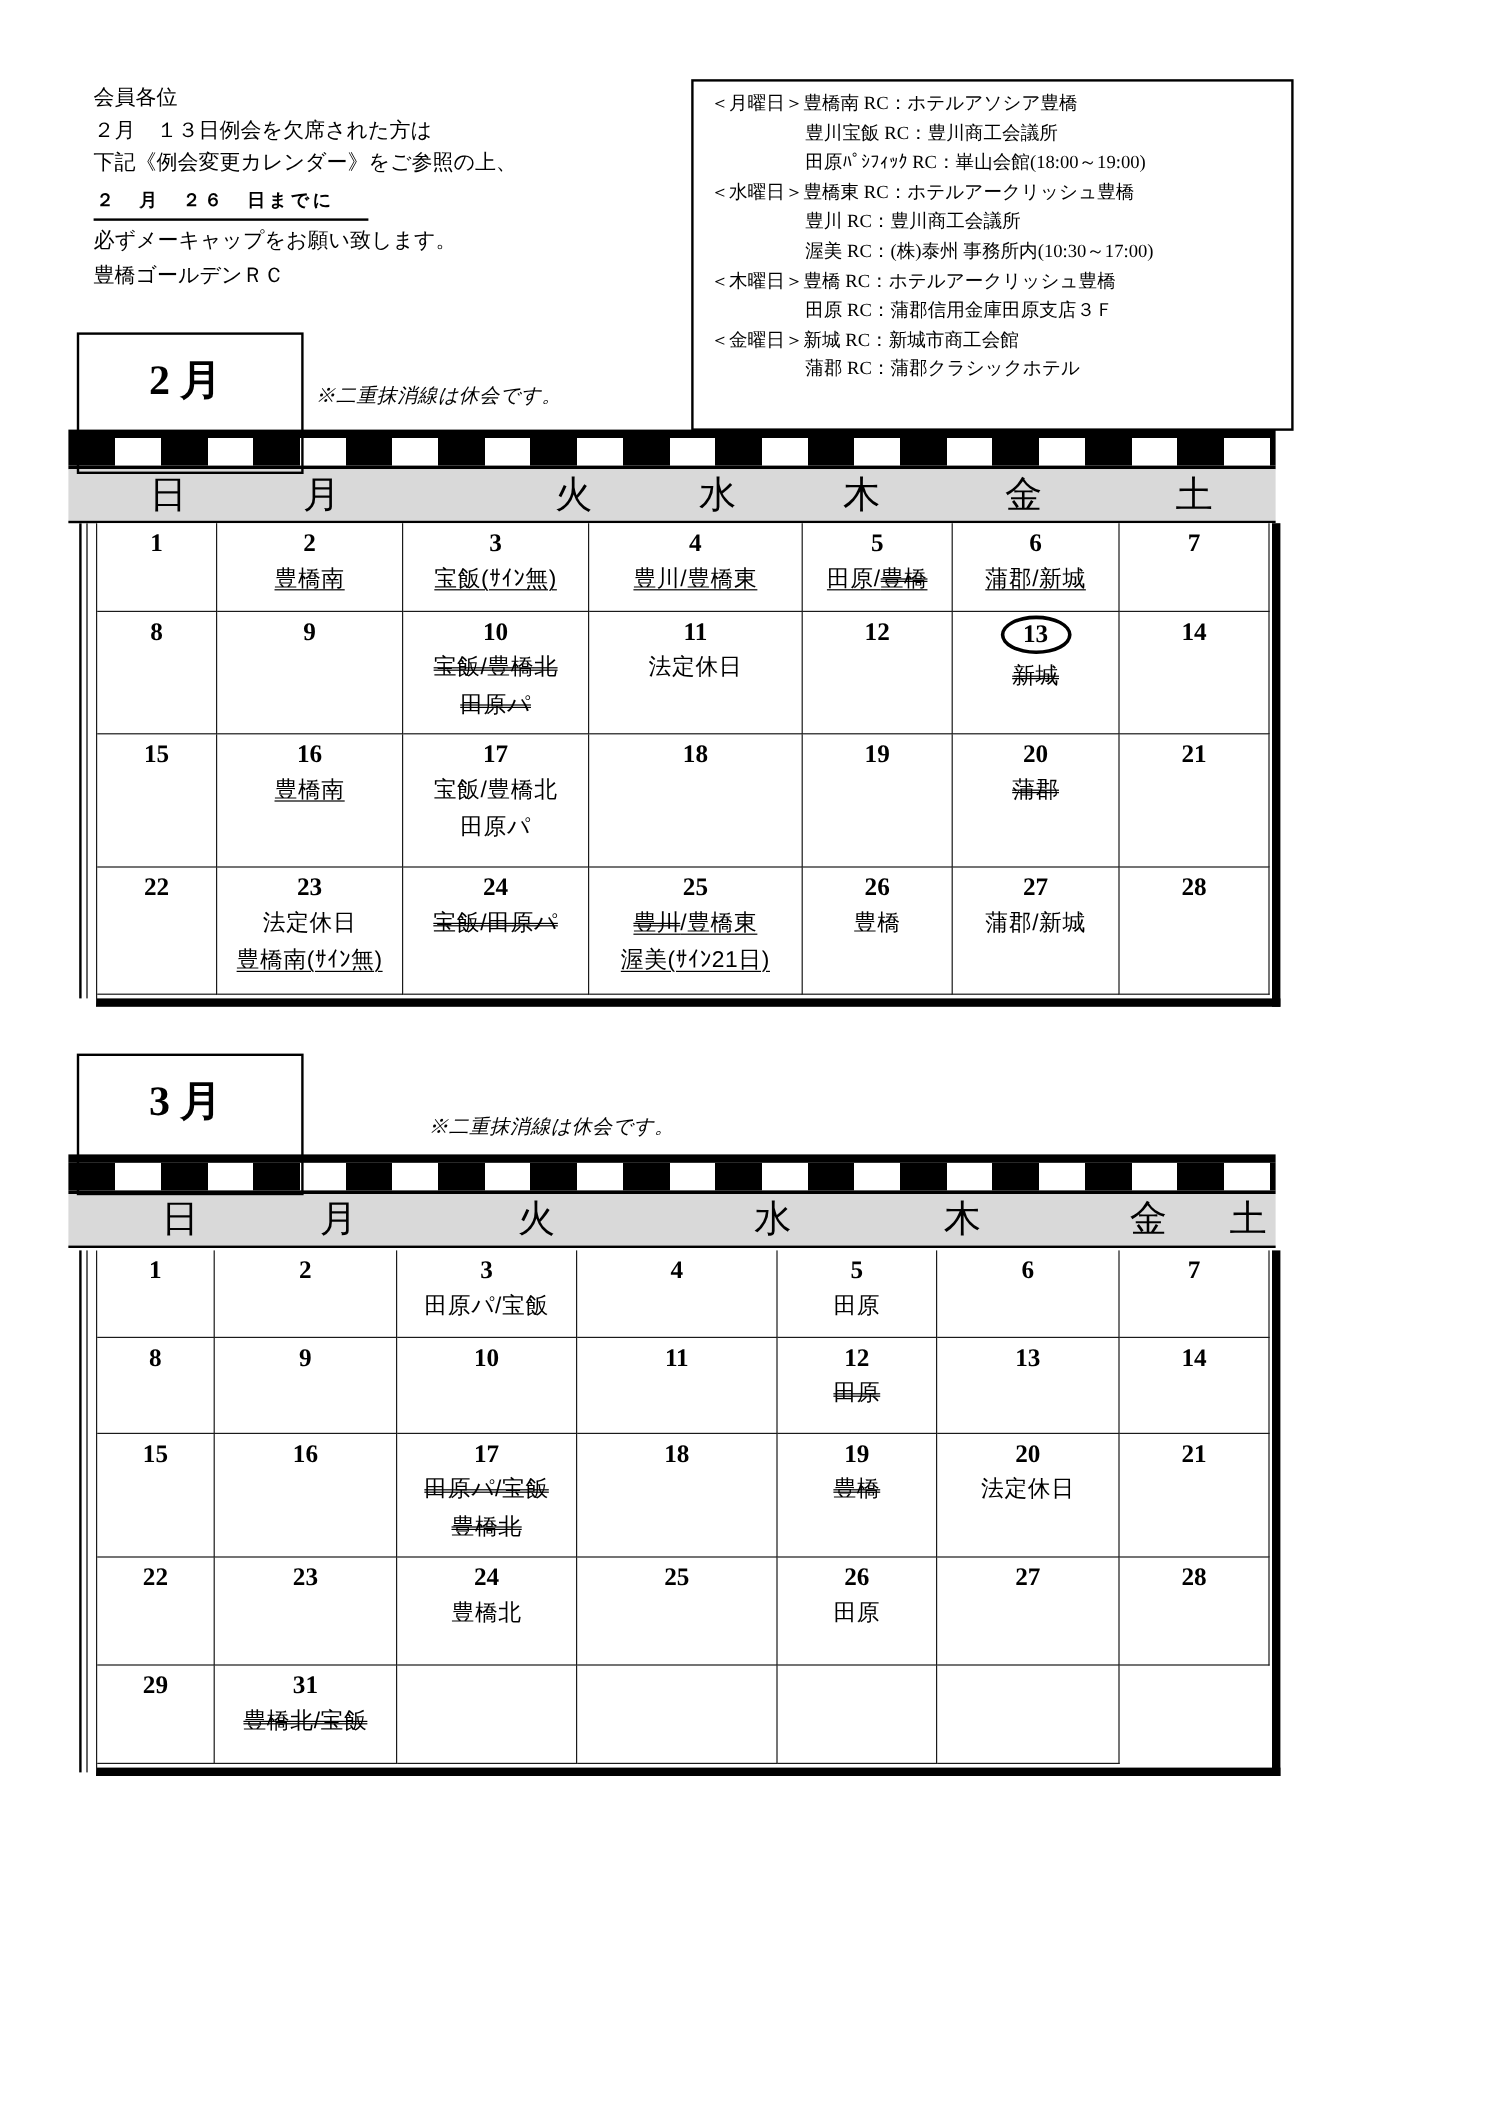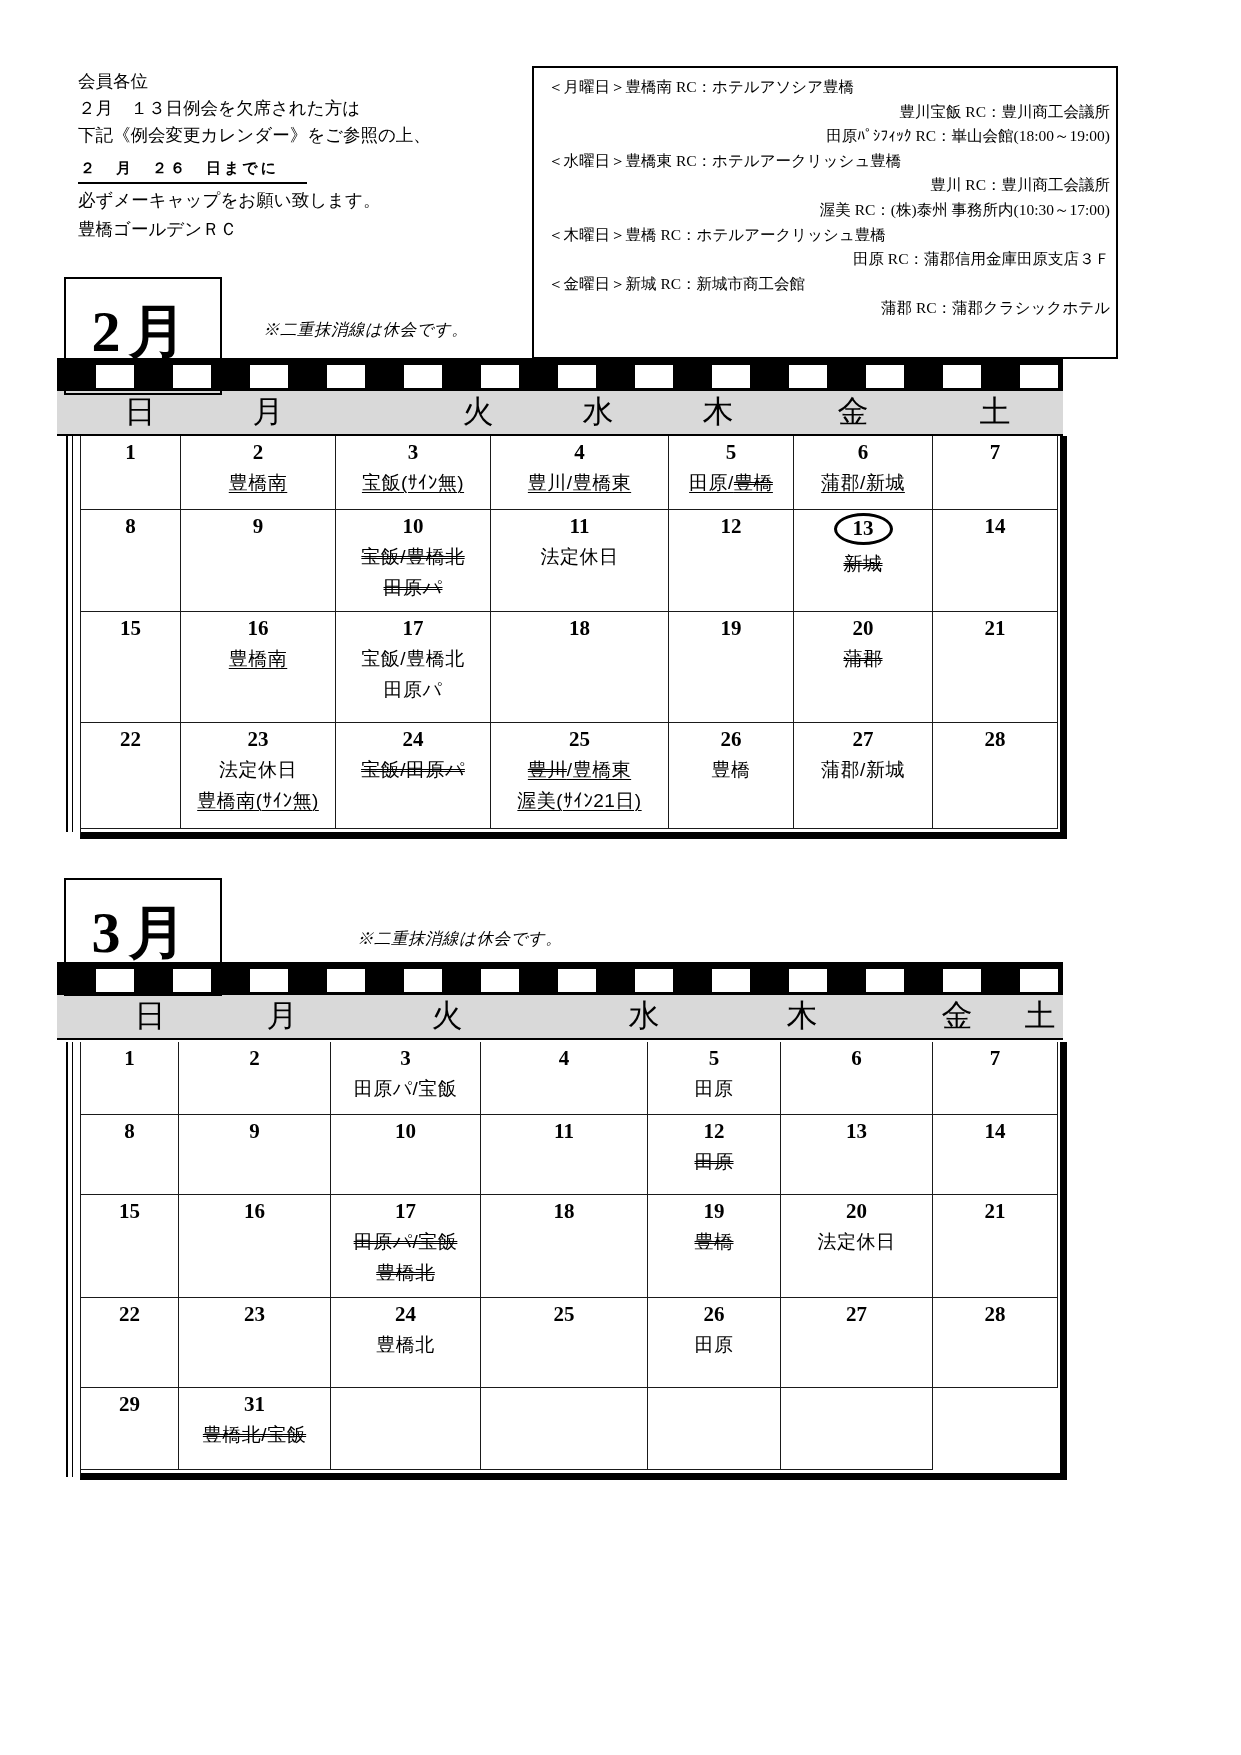--- a/index.html
+++ b/index.html
@@ -15,32 +15,32 @@
   .notice{position:absolute;left:78px;top:68px;width:466px;font-size:17.5px;line-height:27px;}
   .notice .row{white-space:nowrap;}
   .notice .deadline{
     display:inline-block;margin:5px 0 3px 0;
     font-size:15px;font-weight:bold;letter-spacing:3px;
     border-bottom:2.5px solid #000;padding:0 28px 1px 2px;
   }
   .notice .signature{display:block;width:466px;margin-top:2px;}
   
   .venue-box{
-    position:absolute;left:532px;top:66px;width:586px;height:293px;
+    position:absolute;left:576px;top:66px;width:502px;height:293px;
     border:2px solid #000;box-sizing:border-box;
     font-family:"Liberation Serif",serif;font-size:15.5px;line-height:24.6px;
     padding:7px 6px 0 14px;white-space:nowrap;
   }
-  .venue-box .ind{padding-left:79px;text-align:right;}
+  .venue-box .ind{padding-left:79px;}
   
   .month-box{
-    position:absolute;left:64px;width:158px;height:118px;
+    position:absolute;left:64px;width:189px;height:118px;
     border:2px solid #000;box-sizing:border-box;background:transparent;z-index:3;
     text-align:center;font-family:"Liberation Serif",serif;
-    font-size:58px;font-weight:bold;letter-spacing:8px;padding-top:14px;
+    font-size:35px;font-weight:bold;letter-spacing:8px;padding-top:14px;
   }
   .month-box.feb{top:277px;}
   .month-box.mar{top:878px;}
   .strike-note{position:absolute;font-size:16.5px;letter-spacing:0.5px;z-index:3;font-style:italic;}
   .strike-note.feb{left:263px;top:319px;}
   .strike-note.mar{left:357px;top:928px;}
   
   .band{
     position:absolute;left:57px;width:1006px;height:33px;box-sizing:border-box;z-index:1;
     border-top:7px solid #000;border-bottom:3px solid #000;

